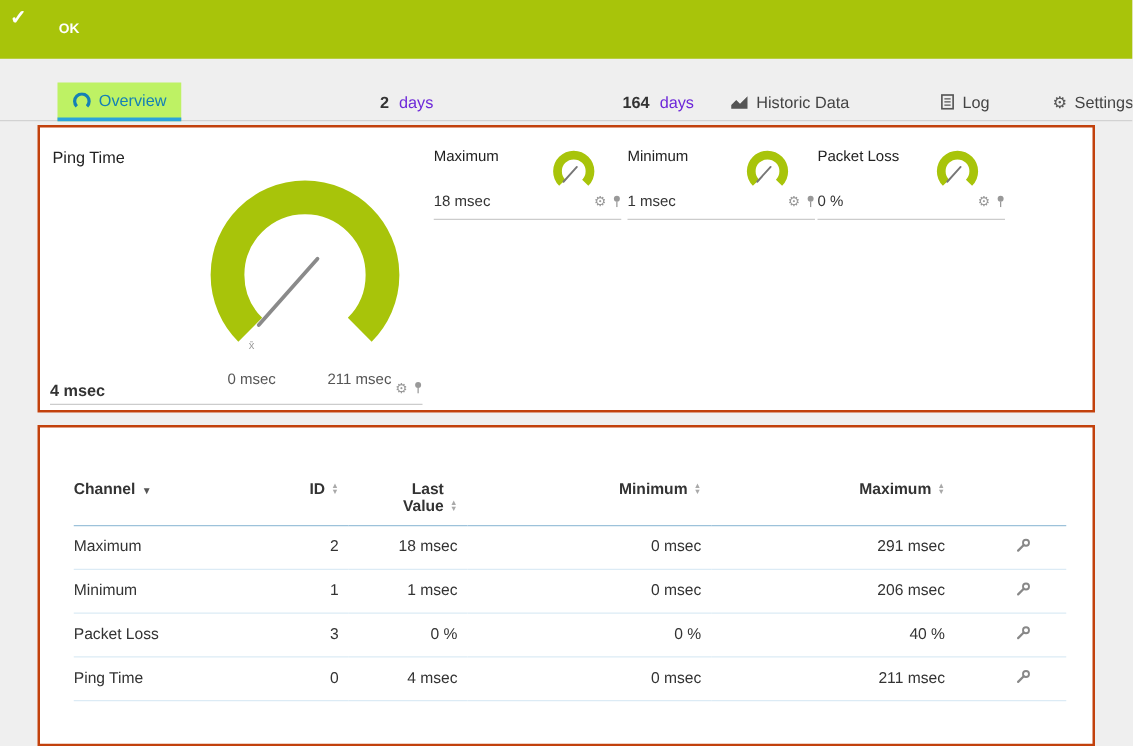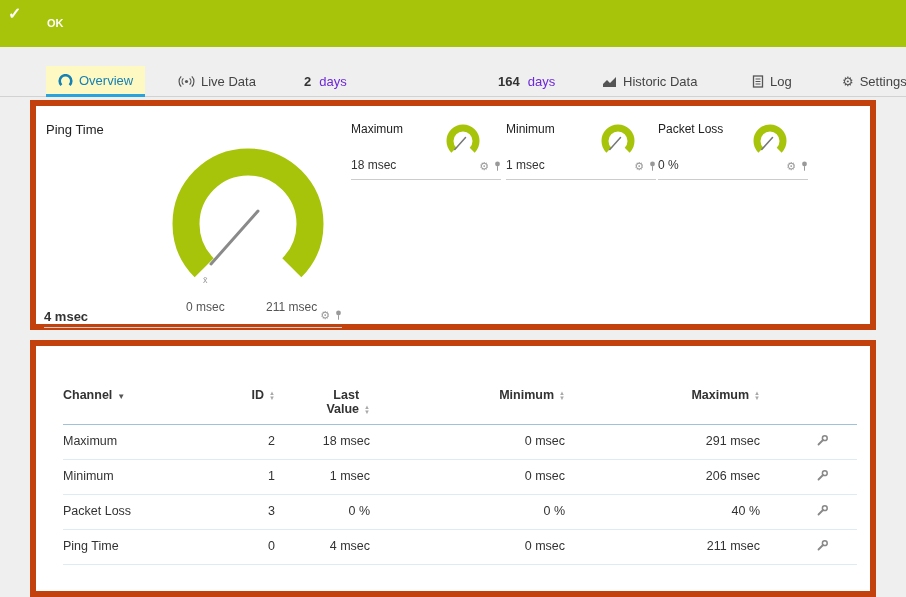--- a/index.html
+++ b/index.html
@@ -24,35 +24,35 @@
   .stars { margin-left: 12px; font-size: 13px; letter-spacing: 1px; vertical-align: 1px; cursor: pointer; }
   .stars .empty { opacity: .7; }
   .status-ok { position: absolute; left: 47px; top: 17px; font-size: 11px; font-weight: bold; }
 
   
   .tabs { position: absolute; left: 0; top: 66px; width: 906px; height: 31px; border-bottom: 1px solid #d2d2d2; }
   .tab {
     position: absolute; top: 0; height: 31px; display: flex; align-items: center; gap: 6px;
     padding: 0 12px; font-size: 13px; color: #444; cursor: pointer; white-space: nowrap;
   }
-  .tab.active { background: #fef9c3; border-bottom: 3px solid #2aa3dc; color: #1581b5; }
+  .tab.active { background: #bef264; border-bottom: 3px solid #2aa3dc; color: #1581b5; }
   .tab .num { font-weight: bold; color: #333; }
   .tab .unit { color: #6d28d9; margin-left: 2px; }
   #tab-overview { left: 46px; }
   #tab-livedata { left: 166px; }
   #tab-2days    { left: 292px; }
   #tab-30days   { left: 392px; margin-top: 35px; }
   #tab-365days  { left: 486px; }
-  #tab-historic { left: 590px; }
+  #tab-historic { left: 572px; }
   #tab-log      { left: 740px; }
   #tab-settings { left: 830px; }
   .gear-glyph { font-size: 13px; color: #555; line-height: 1; }
 
   
-  .panel { position: absolute; left: 30px; width: 846px; background: #fff; border: 6px solid #c2410c; }
+  .panel { position: absolute; left: 30px; width: 846px; background: #fff; border: 2px solid #c2410c; }
   #gauge-panel { top: 100px; height: 230px; }
   #table-panel { top: 340px; height: 257px; }
 
   
   .pt-label { position: absolute; left: 10px; top: 16px; font-size: 13px; color: #222; }
   .main-gauge-svg { position: absolute; left: 112px; top: 30px; }
   .scale-min { position: absolute; left: 150px; top: 194px; font-size: 12px; color: #555; }
   .scale-max { position: absolute; left: 230px; top: 194px; font-size: 12px; color: #555; }
   .value-row {
     position: absolute; left: 8px; top: 200px; width: 298px; height: 22px;
@@ -97,30 +97,20 @@
   <div class="status-ok">OK</div>
 </header>
 
 <nav class="tabs">
   <div class="tab active" id="tab-overview">
     <svg width="15" height="13" viewBox="0 0 15 13">
         <path d="M 3.4 11.1 A 5.8 5.8 0 1 1 11.6 11.1" fill="none" stroke="currentColor" stroke-width="2.6"></path>
       </svg>
     <span>Overview</span>
   </div>
-  <div class="tab" id="tab-livedata">
-    <svg width="17" height="13" viewBox="0 0 17 13">
-      <circle cx="8.5" cy="6.5" r="1.6" fill="#555"></circle>
-      <path d="M5.4 3.4 A 4.4 4.4 0 0 0 5.4 9.6" fill="none" stroke="#555" stroke-width="1.2"></path>
-      <path d="M11.6 3.4 A 4.4 4.4 0 0 1 11.6 9.6" fill="none" stroke="#555" stroke-width="1.2"></path>
-      <path d="M3.2 1.4 A 7.2 7.2 0 0 0 3.2 11.6" fill="none" stroke="#555" stroke-width="1.2"></path>
-      <path d="M13.8 1.4 A 7.2 7.2 0 0 1 13.8 11.6" fill="none" stroke="#555" stroke-width="1.2"></path>
-    </svg>
-    <span>Live Data</span>
-  </div>
   <div class="tab" id="tab-2days">
     <span class="num">2</span>
       <span class="unit">days</span>
   </div>
   <div class="tab" id="tab-30days">
     <span class="num">30</span>
       <span class="unit">days</span>
   </div>
   <div class="tab" id="tab-365days">
     <span class="num">164</span>

